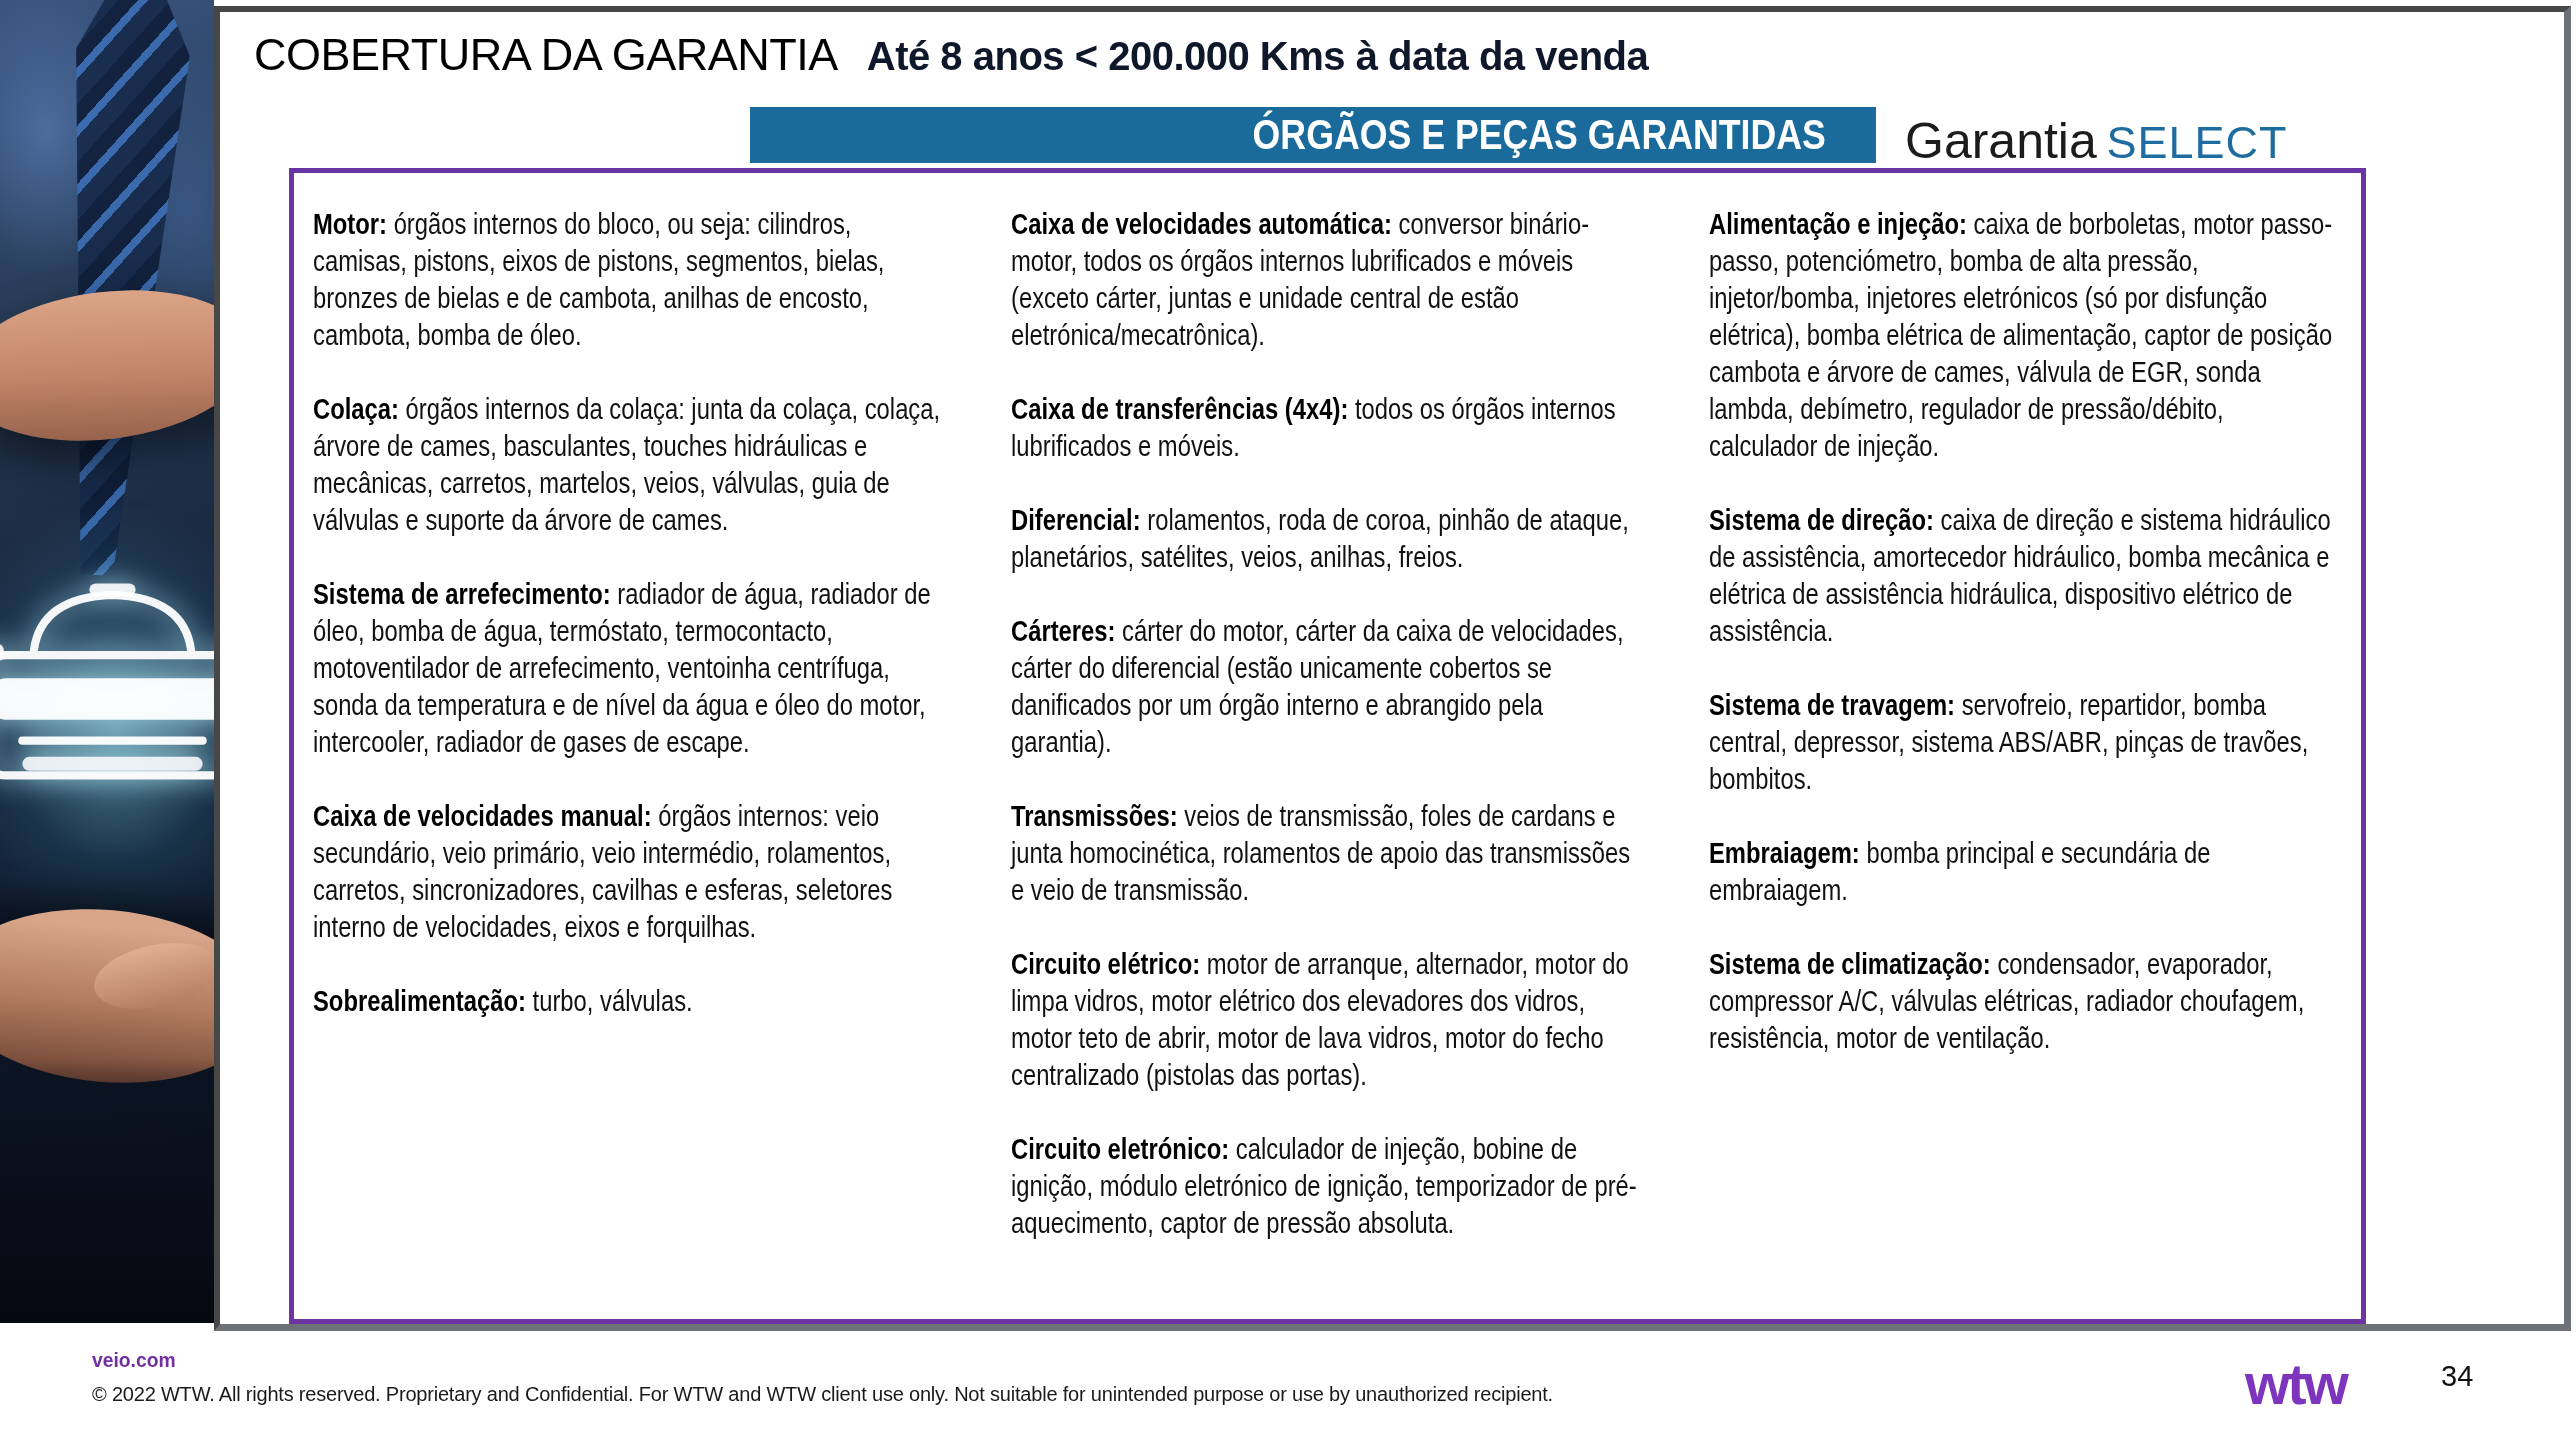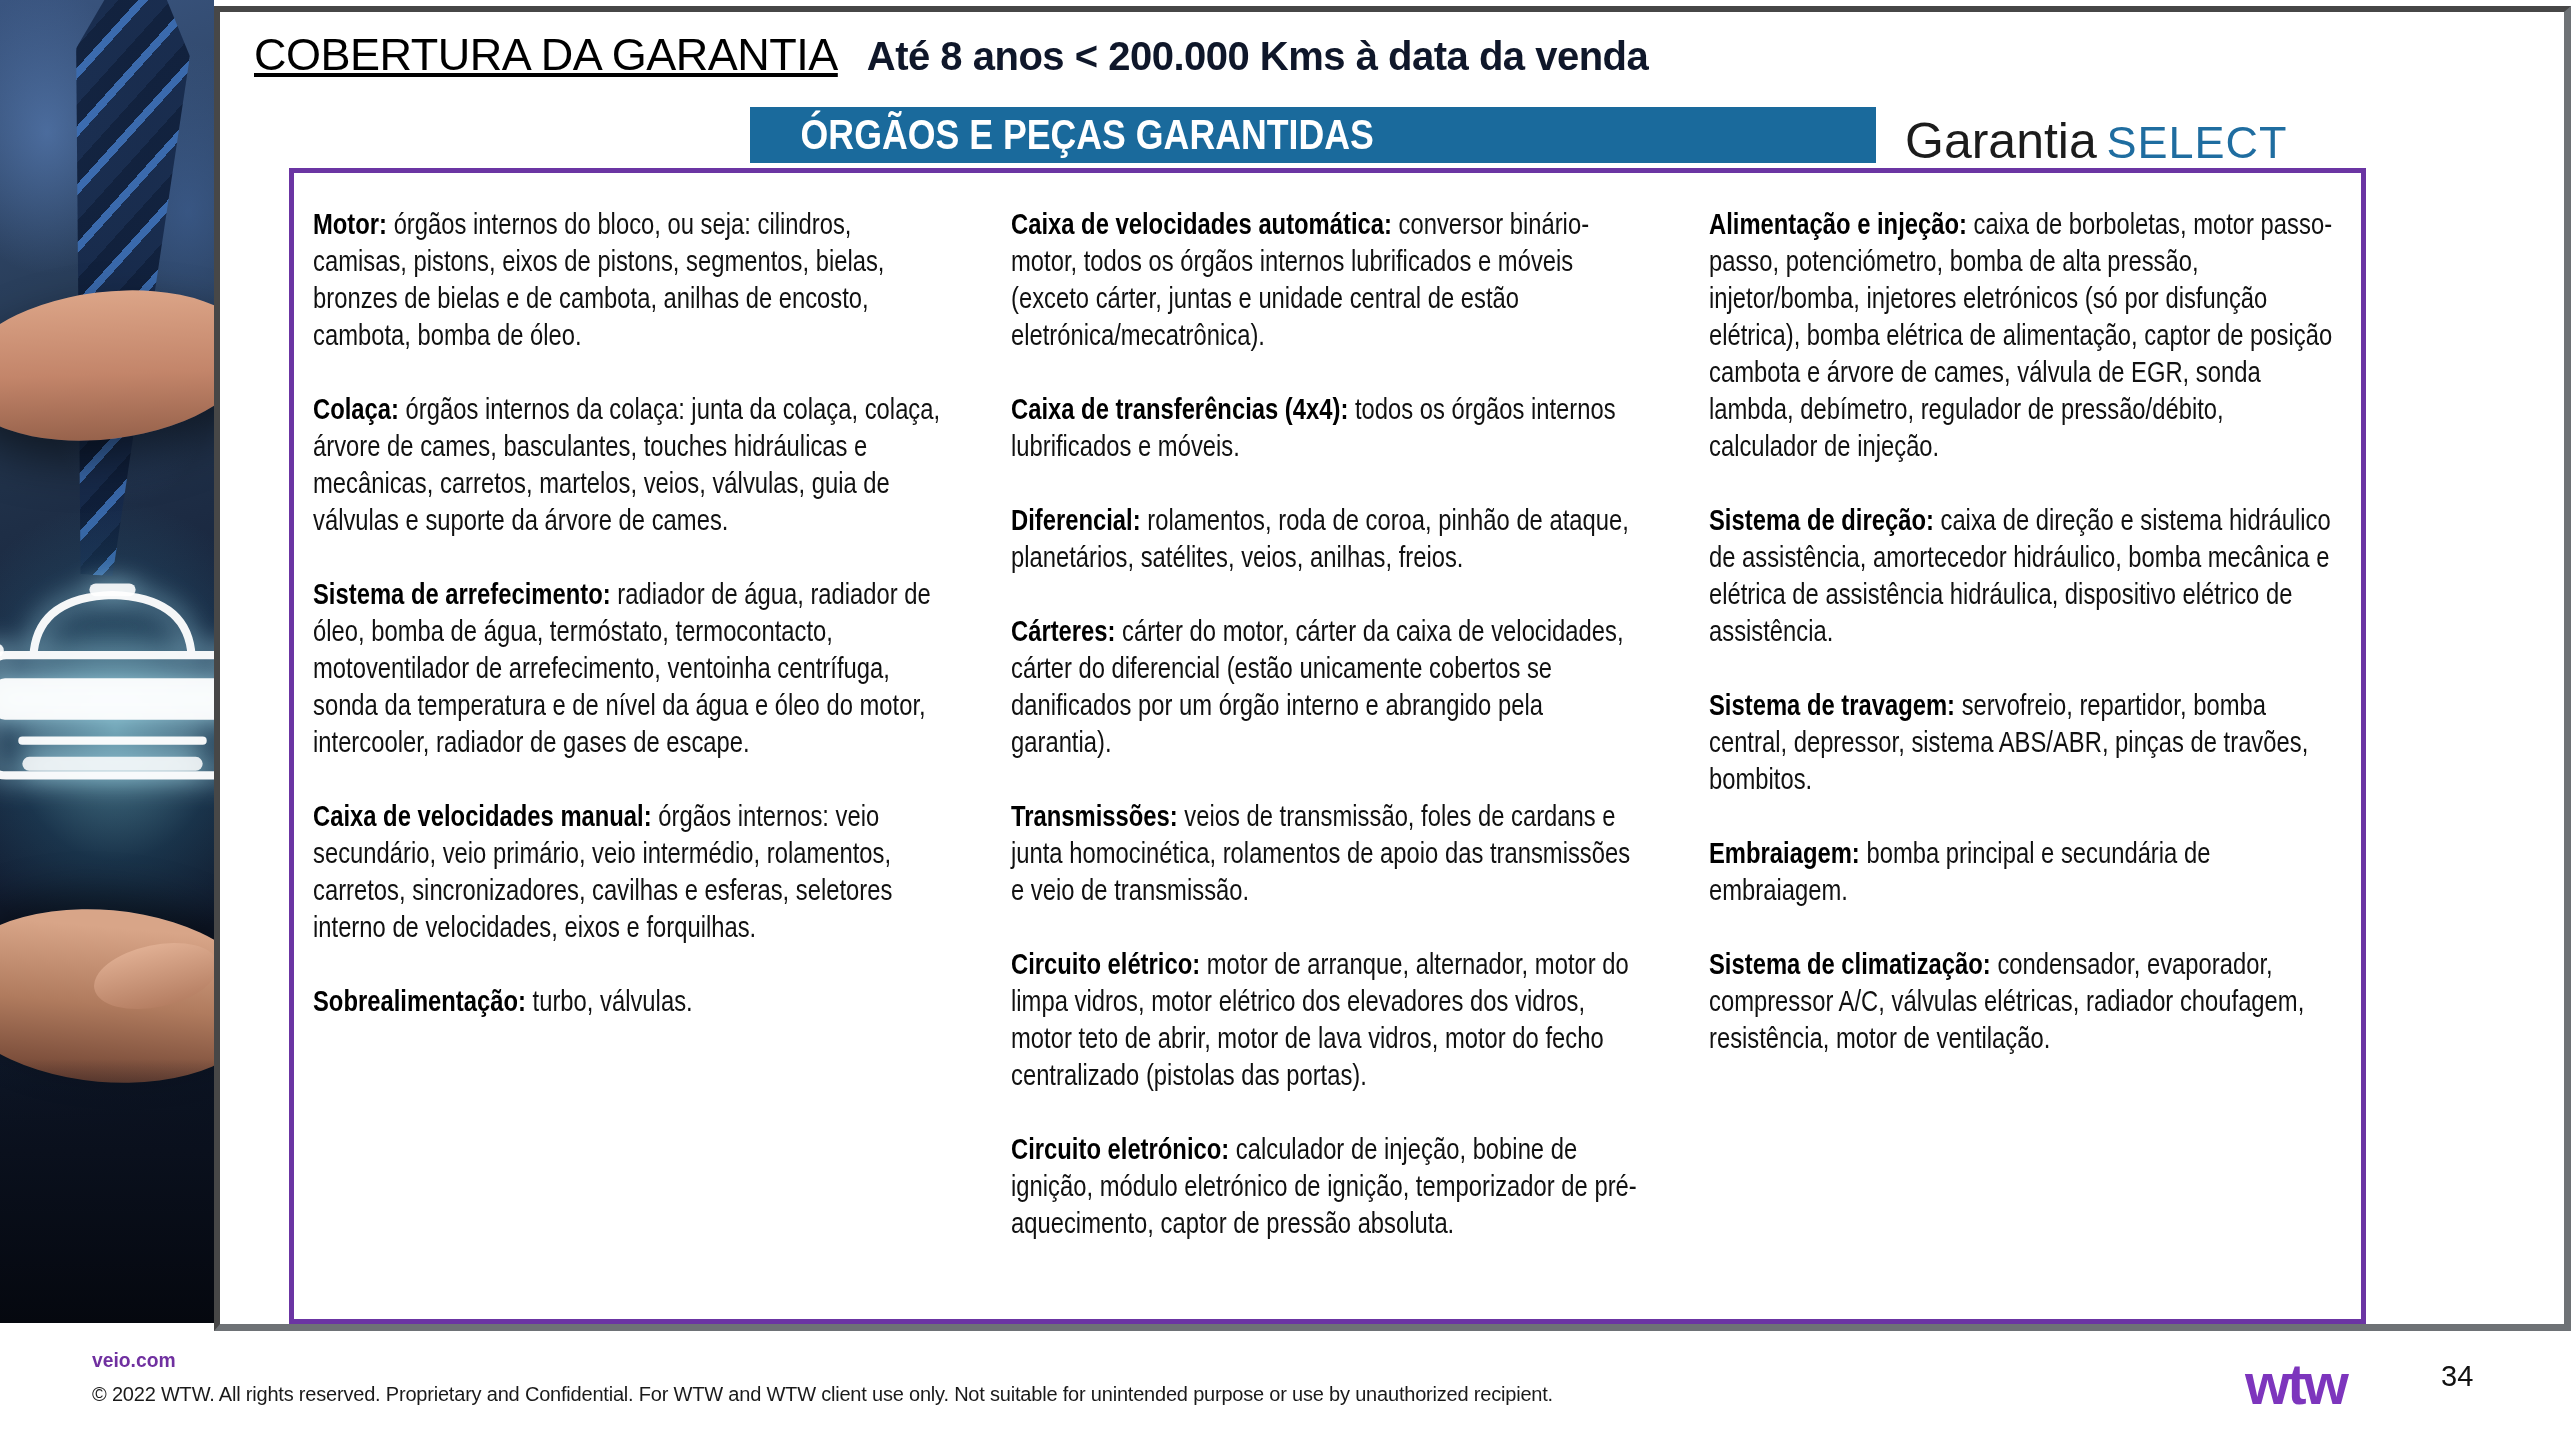--- a/index.html
+++ b/index.html
@@ -56,26 +56,26 @@
     position:absolute;left:93px;top:945px;width:126px;height:62px;border-radius:50%;
     transform:rotate(-12deg);
     background:linear-gradient(180deg,#e0af93,#b57e62);
   }
   .photo .fade-bottom{
     position:absolute;left:0;top:1059px;width:100%;height:265px;
     background:linear-gradient(180deg,rgba(5,9,16,0) 0%,#0a101d 35%,#05080f 100%);
   }
   
   .headline{position:absolute;left:254px;top:29px;white-space:nowrap;}
-  .headline .main{font-size:45px;font-weight:400;color:#000000;letter-spacing:-0.5px;text-decoration:underline;}
+  .headline .main{font-size:45px;font-weight:400;color:#000000;letter-spacing:-0.5px;}
   .headline .highlight{font-size:40px;font-weight:700;color:#0f172a;margin-left:29px;letter-spacing:-0.5px;}
   
   .banner{
     position:absolute;left:750px;top:107px;width:1126px;height:56px;
-    background:#1a6a9c;display:flex;align-items:center;justify-content:flex-start;
+    background:#1a6a9c;display:flex;align-items:center;justify-content:flex-end;
   }
   .banner .label{
     color:#ffffff;font-size:42px;font-weight:700;letter-spacing:0;
     transform:scaleX(.85);transform-origin:center;white-space:nowrap;
   }
   
   .brand{position:absolute;left:1905px;top:112px;white-space:nowrap;}
   .brand .prefix{font-size:50px;font-weight:400;color:#1c1c1c;}
   .brand .name{font-size:45px;font-weight:400;color:#1f6da0;margin-left:9.7px;letter-spacing:1px;text-align:right;}
   

